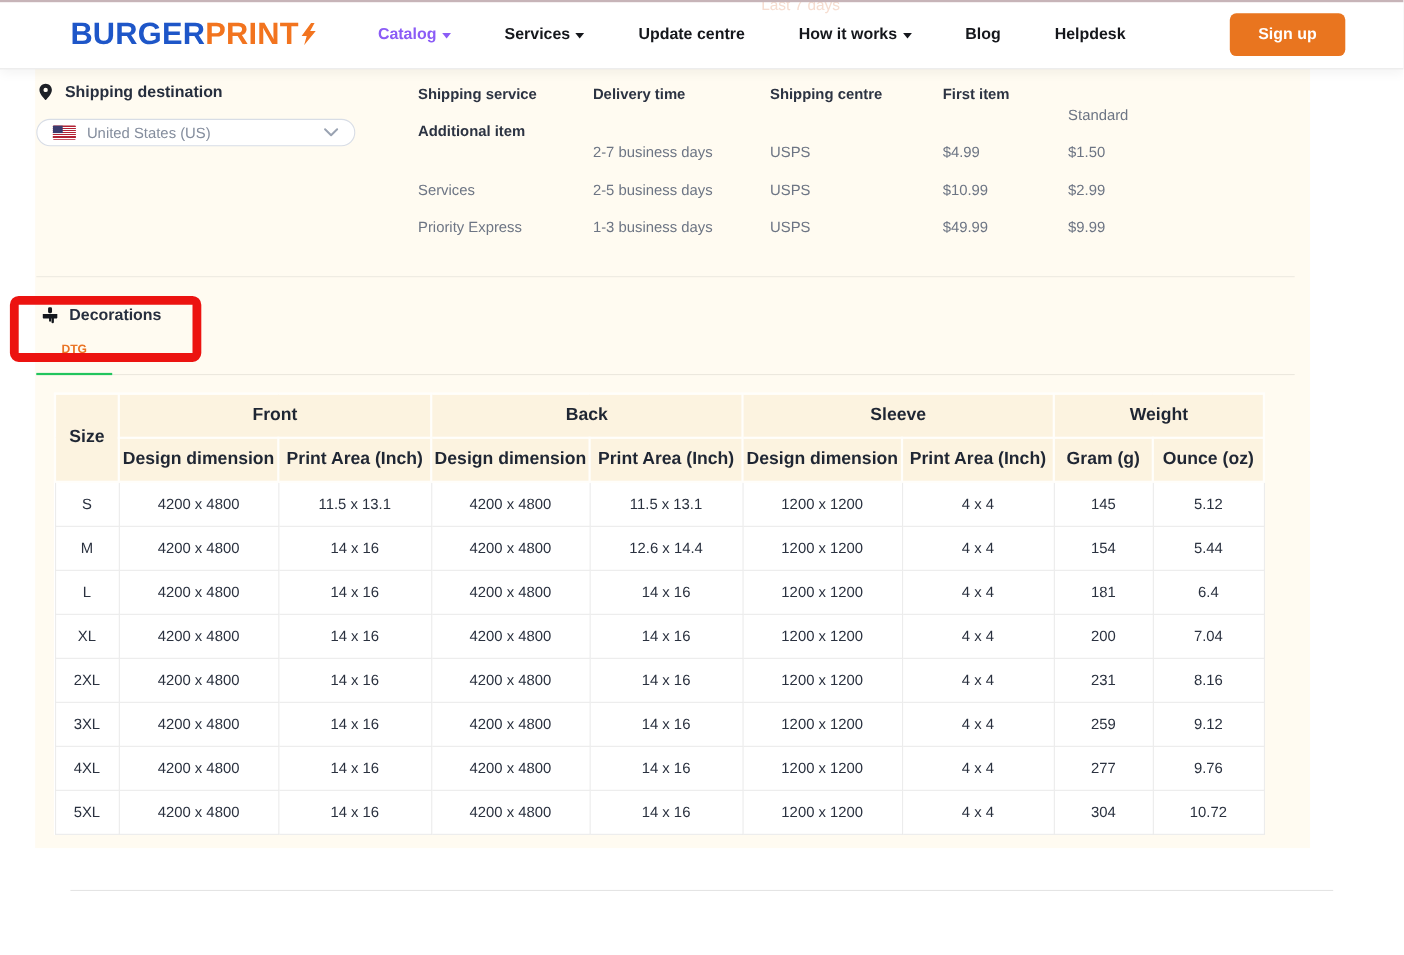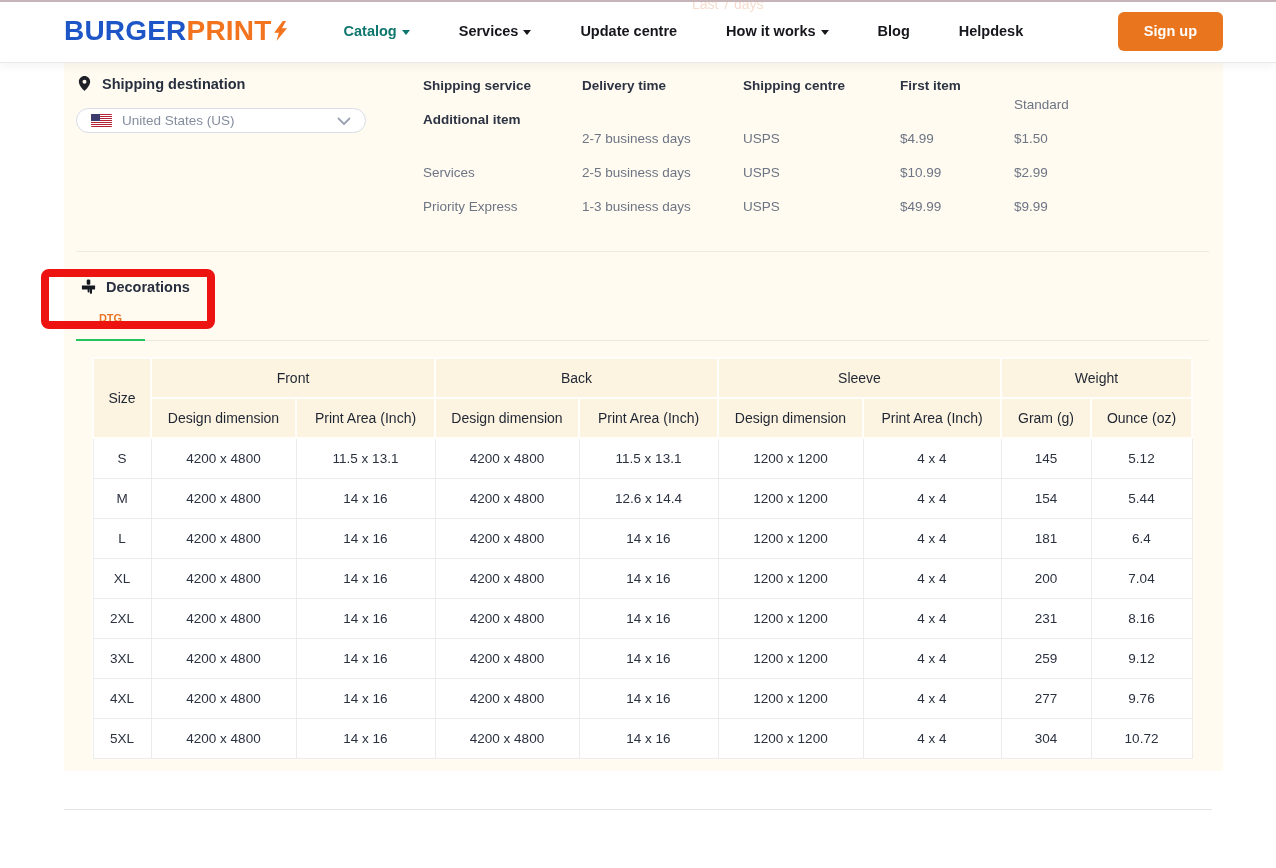--- a/index.html
+++ b/index.html
@@ -14,30 +14,30 @@
   
   .navbar { position: relative; height: 62px; background: #fff; display: flex; align-items: center;
     padding: 0 53px 0 64px; box-shadow: 0 1px 0 #e9e9e9, 0 4px 10px rgba(0,0,0,.05); z-index: 2; }
   .logo { display: flex; align-items: center; font-size: 28px; font-weight: 800; letter-spacing: .2px; cursor: pointer; }
   .logo .blue { color: #1e56c8; }
   .logo .orange { color: #f2741f; }
   .logo svg { margin-left: 1px; display: block; }
   .nav-items { display: flex; align-items: center; gap: 49px; margin-left: 56px; }
   .nav-item { display: flex; align-items: center; gap: 5px; font-size: 14.5px; font-weight: 600;
     color: #15171c; cursor: pointer; white-space: nowrap; }
-  .nav-item.active { color: #0f766e; }
+  .nav-item.active { color: #8b5cf6; }
   .caret { width: 0; height: 0; border-left: 4px solid transparent; border-right: 4px solid transparent;
     border-top: 5px solid currentColor; margin-top: 2px; }
   .signup-btn { margin-left: auto; background: #e9751f; color: #fff; font-size: 14.5px; font-weight: 700;
     border: none; border-radius: 6px; padding: 10px 26px; height: 39px; cursor: pointer;
     font-family: "Liberation Sans", sans-serif; }
 
   
-  .panel { position: relative; margin-left: 64px; width: 1159px; background: #fffbf1;
-    padding: 10px 14px 12px 12px; z-index: 1; }
+  .panel { position: relative; margin-left: 32px; width: 1159px; background: #fffbf1;
+    padding: 10px 14px 12px 1px; z-index: 1; }
 
   .top-section { display: flex; }
   .dest-col { width: 347px; flex: 0 0 347px; padding-top: 2px; }
   .dest-label { display: flex; align-items: center; gap: 9px; font-size: 14.5px; font-weight: 700; color: #272f3e; }
   .dest-label svg { display: block; }
   .country-select { margin-top: 15px; width: 290px; height: 25px; background: #fff;
     border: 1px solid #d8dde6; border-radius: 15px; display: flex; align-items: center;
     padding: 0 14px; cursor: pointer; }
   .flag { width: 21px; height: 13px; position: relative; flex: 0 0 21px; overflow: hidden; border-radius: 1px;
     background: repeating-linear-gradient(#b22234 0 1px, #fff 1px 2px, #b22234 2px 3px);
@@ -62,21 +62,21 @@
   .red-box { position: absolute; left: -23px; top: 207px; width: 174px; height: 60px;
     border: 8px solid #ec1310; border-radius: 8px; pointer-events: none; z-index: 3; }
 
   .tab-bar { margin-top: 17px; border-bottom: 1px solid #ece8de; display: flex; }
   .tab { width: 69px; text-align: center; font-size: 11px; font-weight: 600; color: #ea7425;
     padding-bottom: 15px; border-bottom: 2px solid #22c55e; margin-bottom: -1px; cursor: pointer; }
 
   
   .size-table { margin: 16px 0 0 16px; border-collapse: collapse; table-layout: fixed; width: 1099px;
     background: #fff; }
-  .size-table th { background: #fcf3e0; border: 2px solid #fffefb; font-size: 14px; font-weight: 400;
+  .size-table th { background: #fcf3e0; border: 2px solid #fffefb; font-size: 16px; font-weight: 700;
     color: #1f2633; height: 40px; }
   .size-table td { border: 1px solid #ececec; font-size: 13.5px; color: #2a313f; text-align: center;
     height: 40px; background: #fff; }
 </style>
 </head>
 <body>
 
 <div class="top-line"></div>
 <div class="overlay-faint">Last 7 days</div>
 

